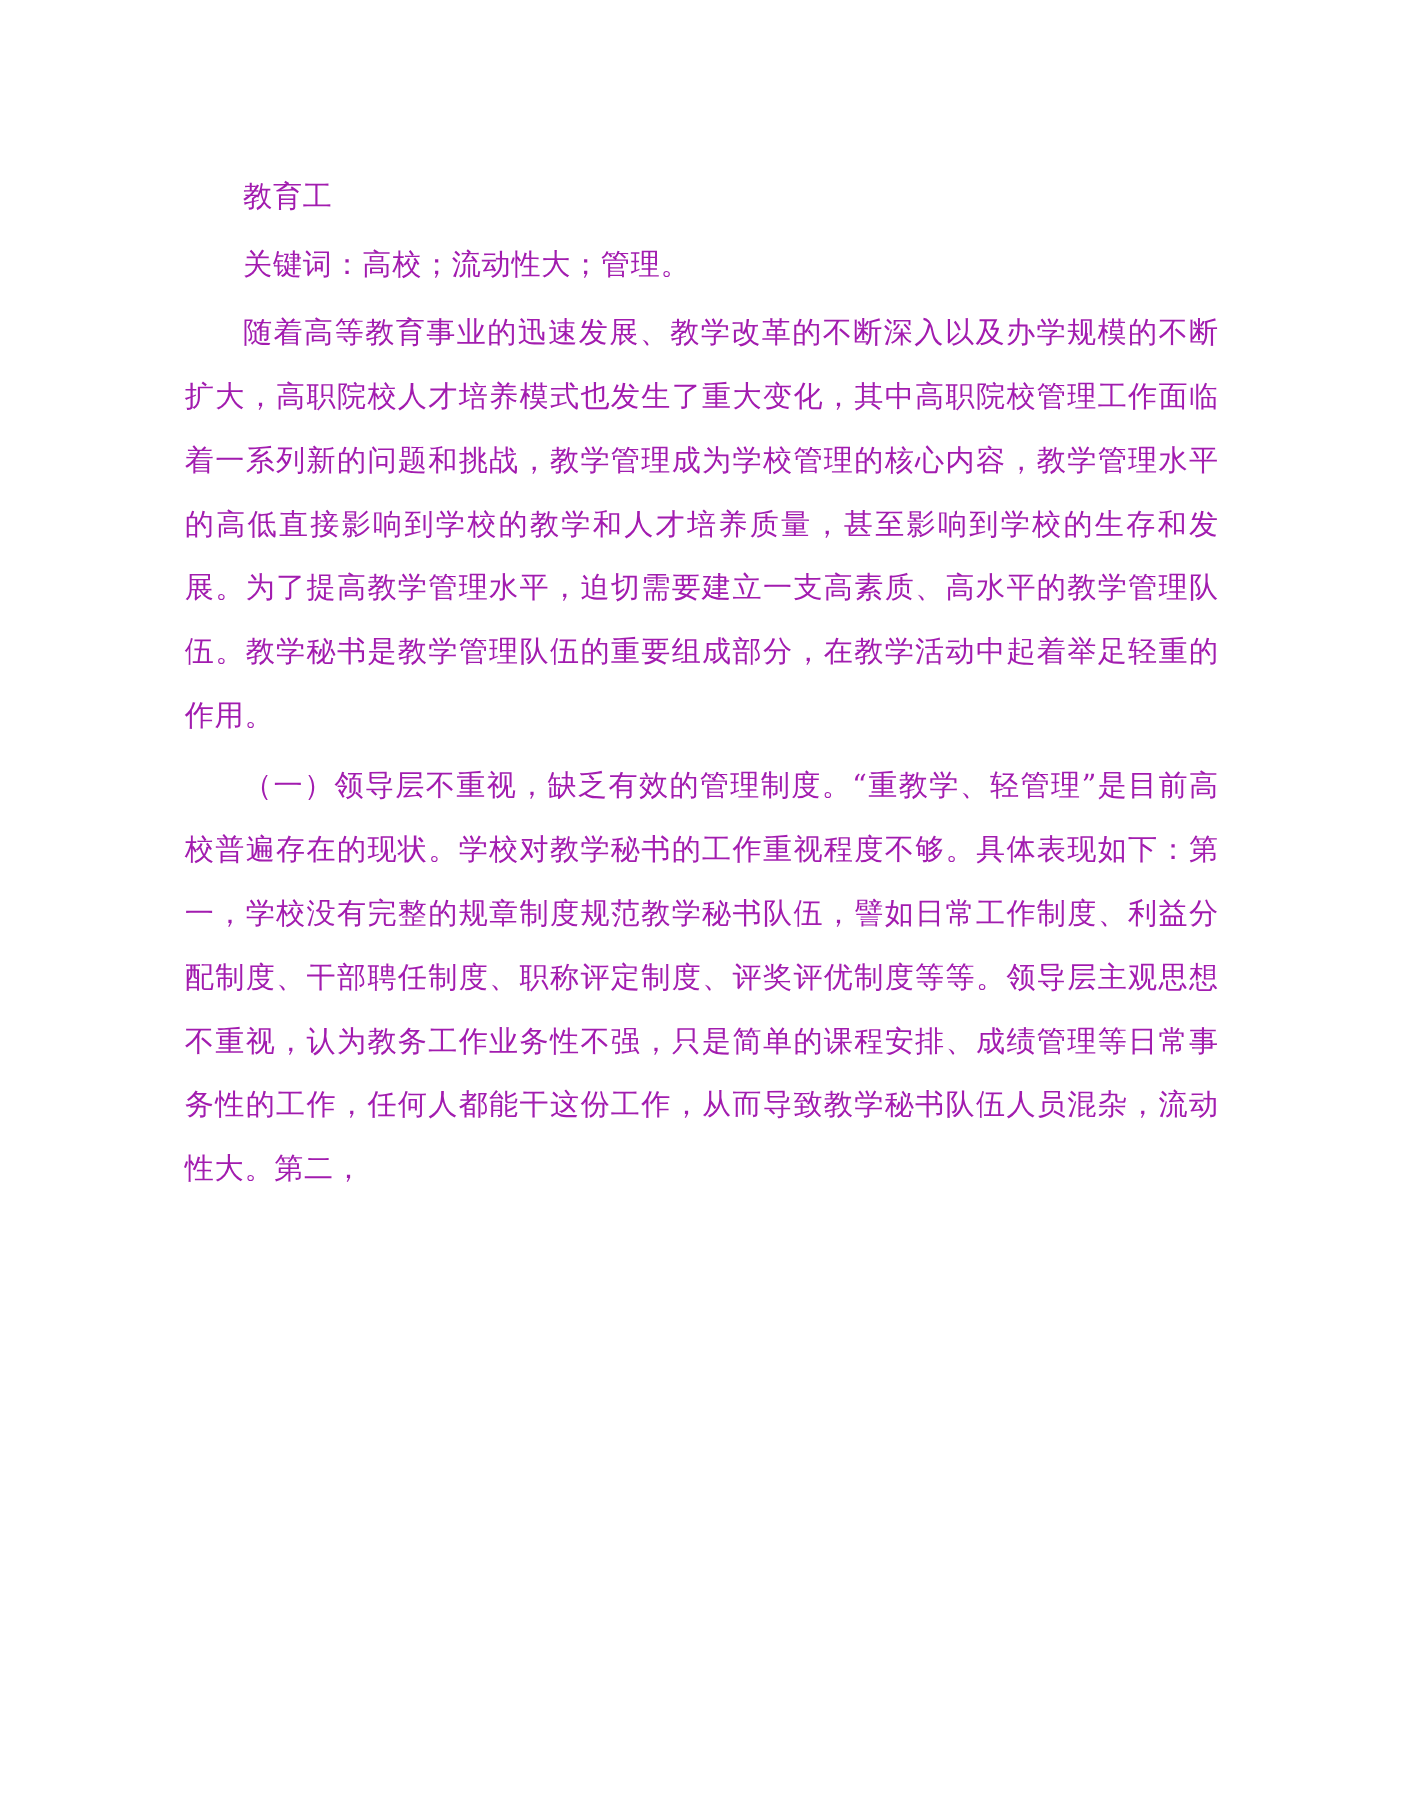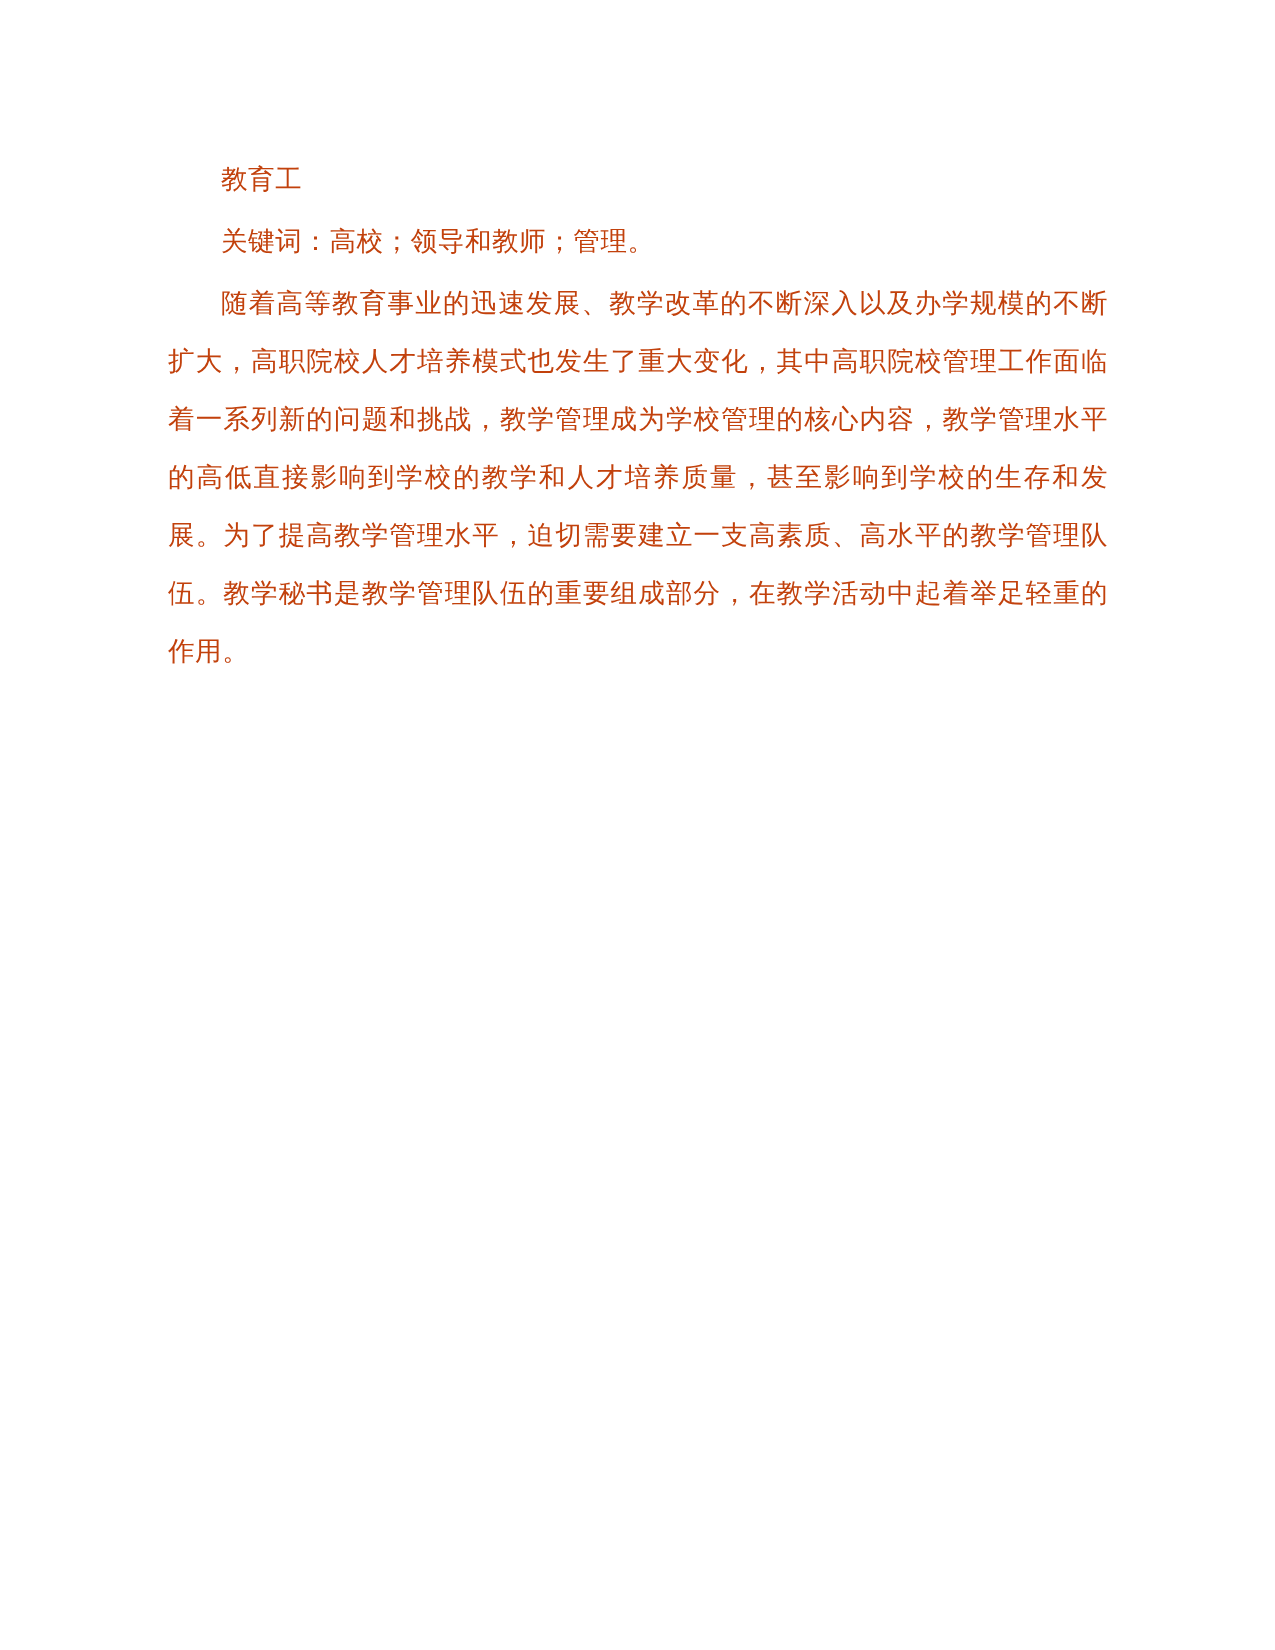--- a/index.html
+++ b/index.html
@@ -25,37 +25,38 @@
   .doc-body {
     width: 940px;
   }
   .para {
     margin: 0 0 4px 0;
     font-size: 26.5px;
     line-height: 58px;
     text-align: justify;
     text-justify: inter-ideograph;
     letter-spacing: 0.6px;
-    color: #c2410c;
+    color: #a21caf;
   }
   .indent {
     text-indent: 2em;
   }
   .sec-head {
     margin-top: 6px;
   }
 </style>
 </head>
 <body>
 
 <div class="page">
   <div class="doc-body">
 
     <p class="para indent">教育工</p>
 
 
-    <p class="para indent">关键词：高校；领导和教师；管理。</p>
+    <p class="para indent">关键词：高校；流动性大；管理。</p>
 
     <p class="para indent">随着高等教育事业的迅速发展、教学改革的不断深入以及办学规模的不断扩大，高职院校人才培养模式也发生了重大变化，其中高职院校管理工作面临着一系列新的问题和挑战，教学管理成为学校管理的核心内容，教学管理水平的高低直接影响到学校的教学和人才培养质量，甚至影响到学校的生存和发展。为了提高教学管理水平，迫切需要建立一支高素质、高水平的教学管理队伍。教学秘书是教学管理队伍的重要组成部分，在教学活动中起着举足轻重的作用。</p>
 
+    <p class="para indent sec-head">（一）领导层不重视，缺乏有效的管理制度。“重教学、轻管理”是目前高校普遍存在的现状。学校对教学秘书的工作重视程度不够。具体表现如下：第一，学校没有完整的规章制度规范教学秘书队伍，譬如日常工作制度、利益分配制度、干部聘任制度、职称评定制度、评奖评优制度等等。领导层主观思想不重视，认为教务工作业务性不强，只是简单的课程安排、成绩管理等日常事务性的工作，任何人都能干这份工作，从而导致教学秘书队伍人员混杂，流动性大。第二，</p>
 
   </div>
 </div>
 
 </body></html>

